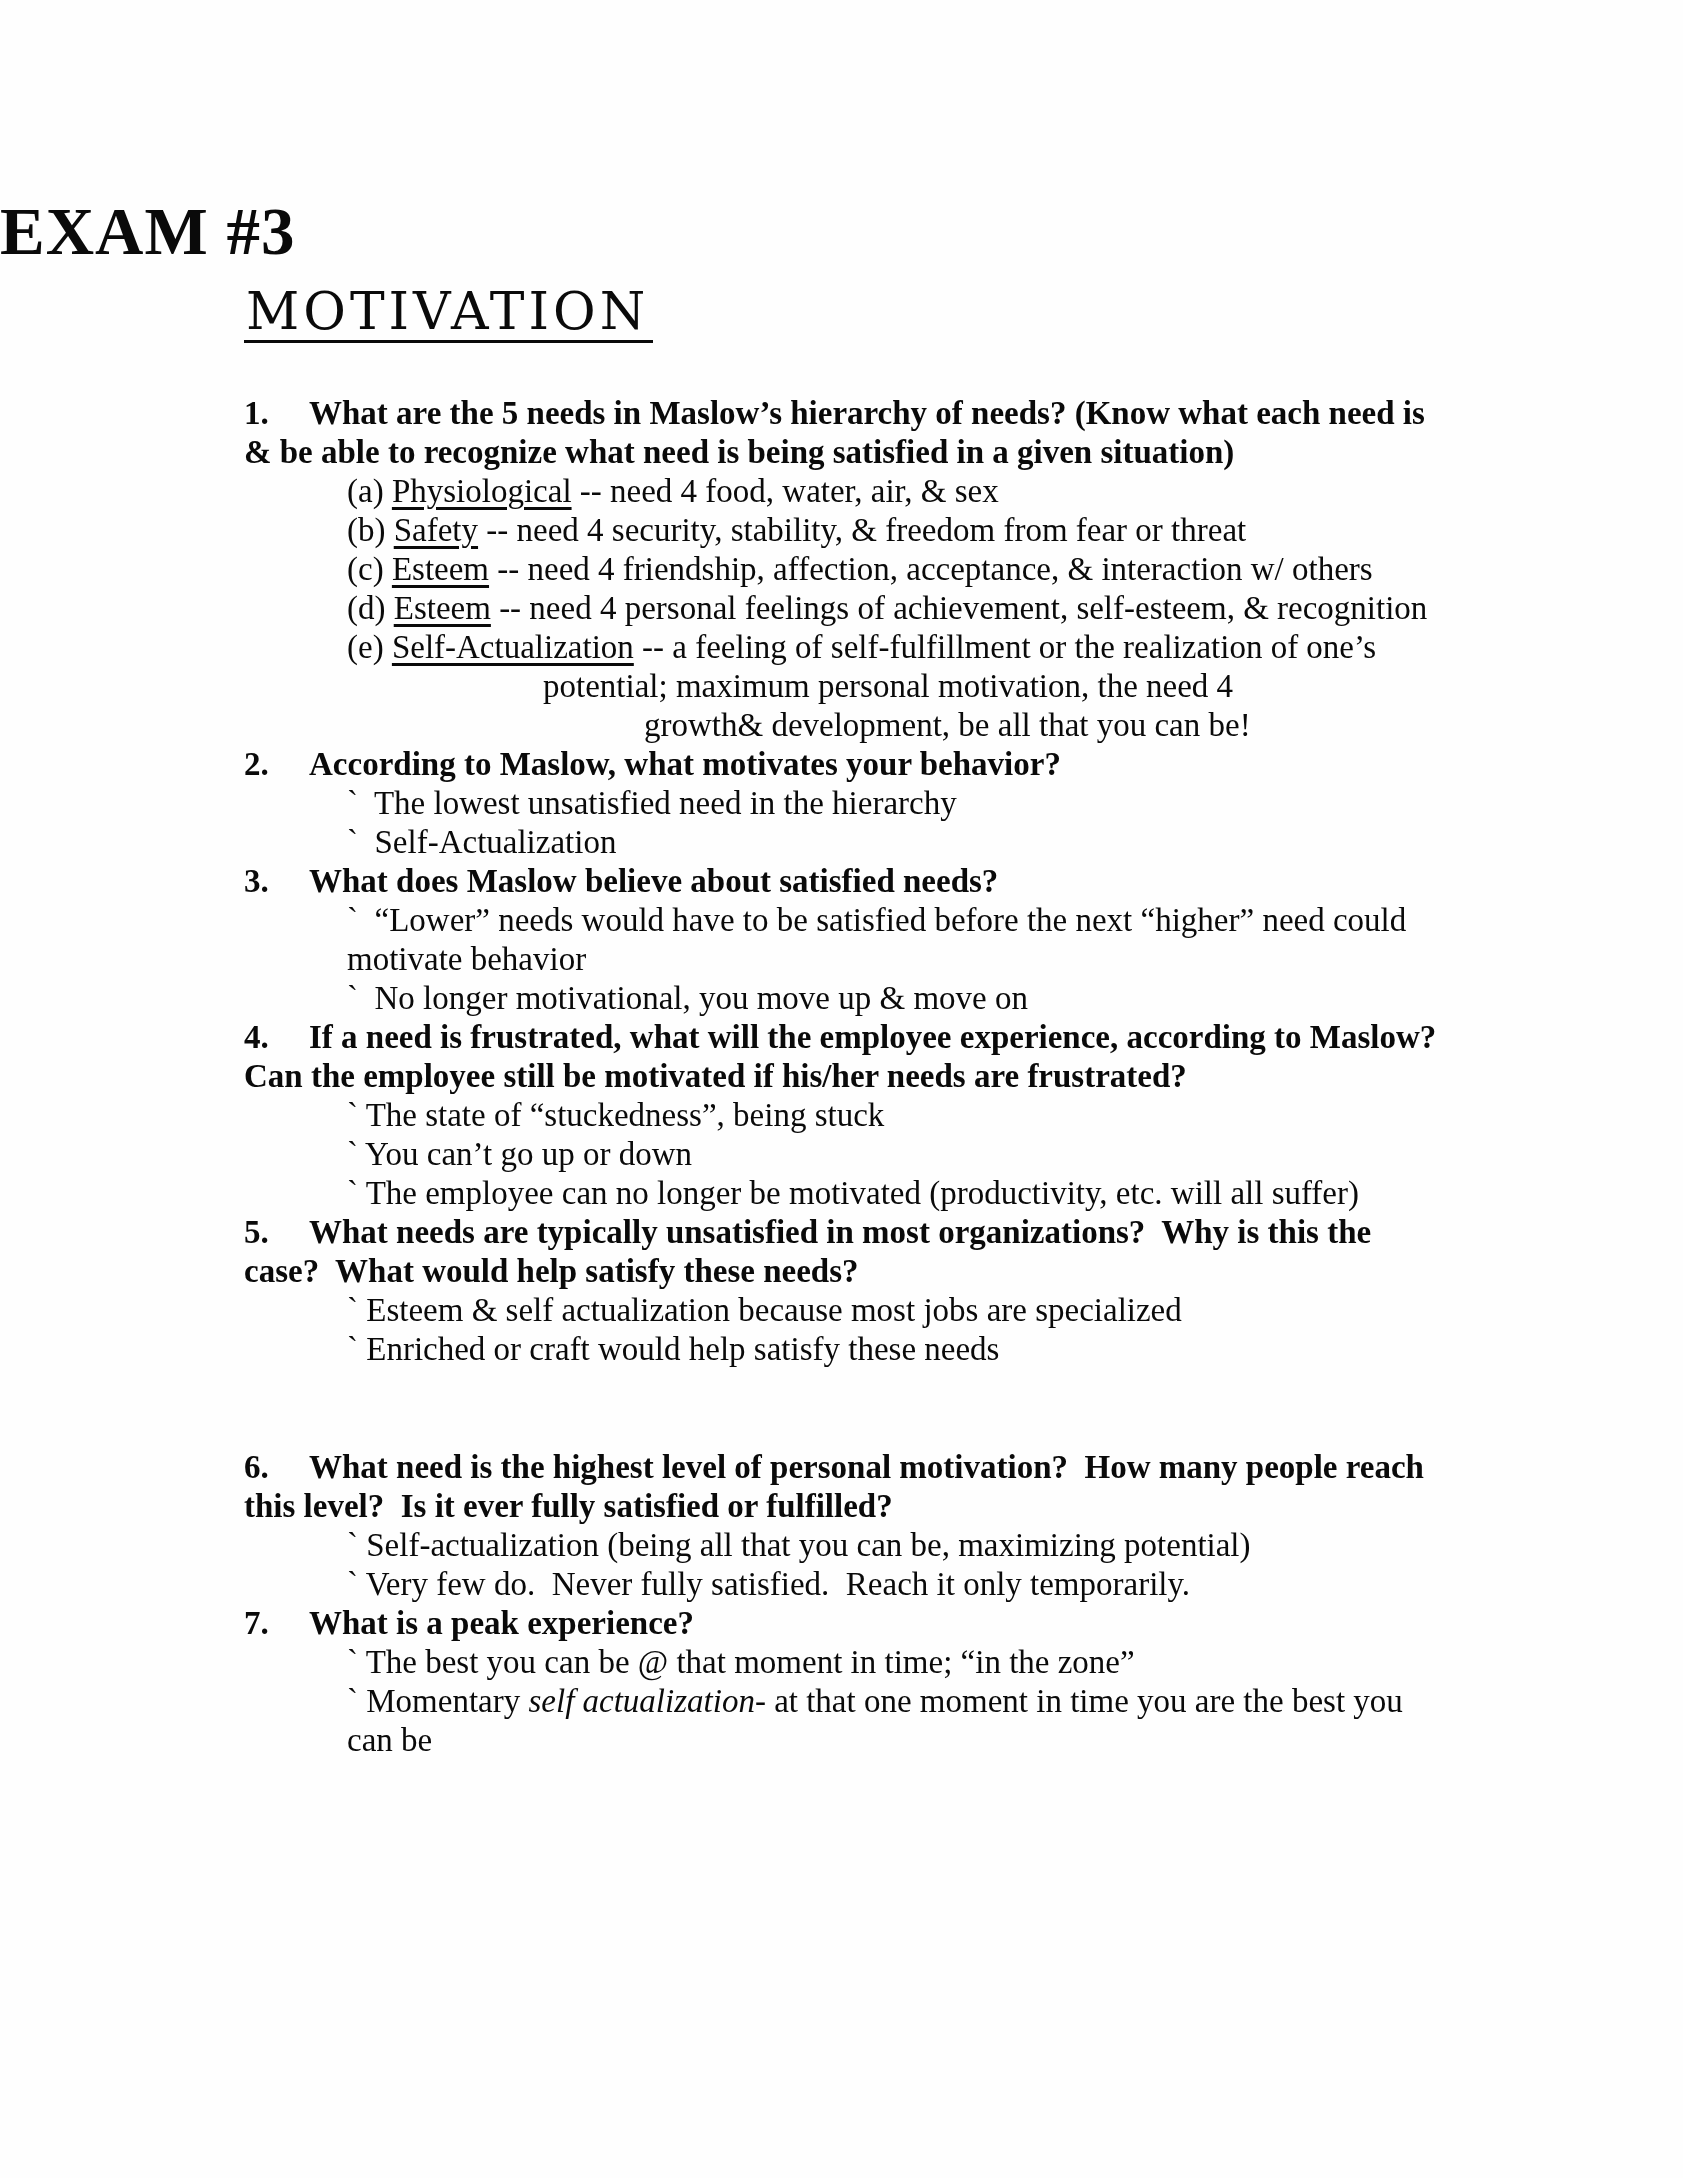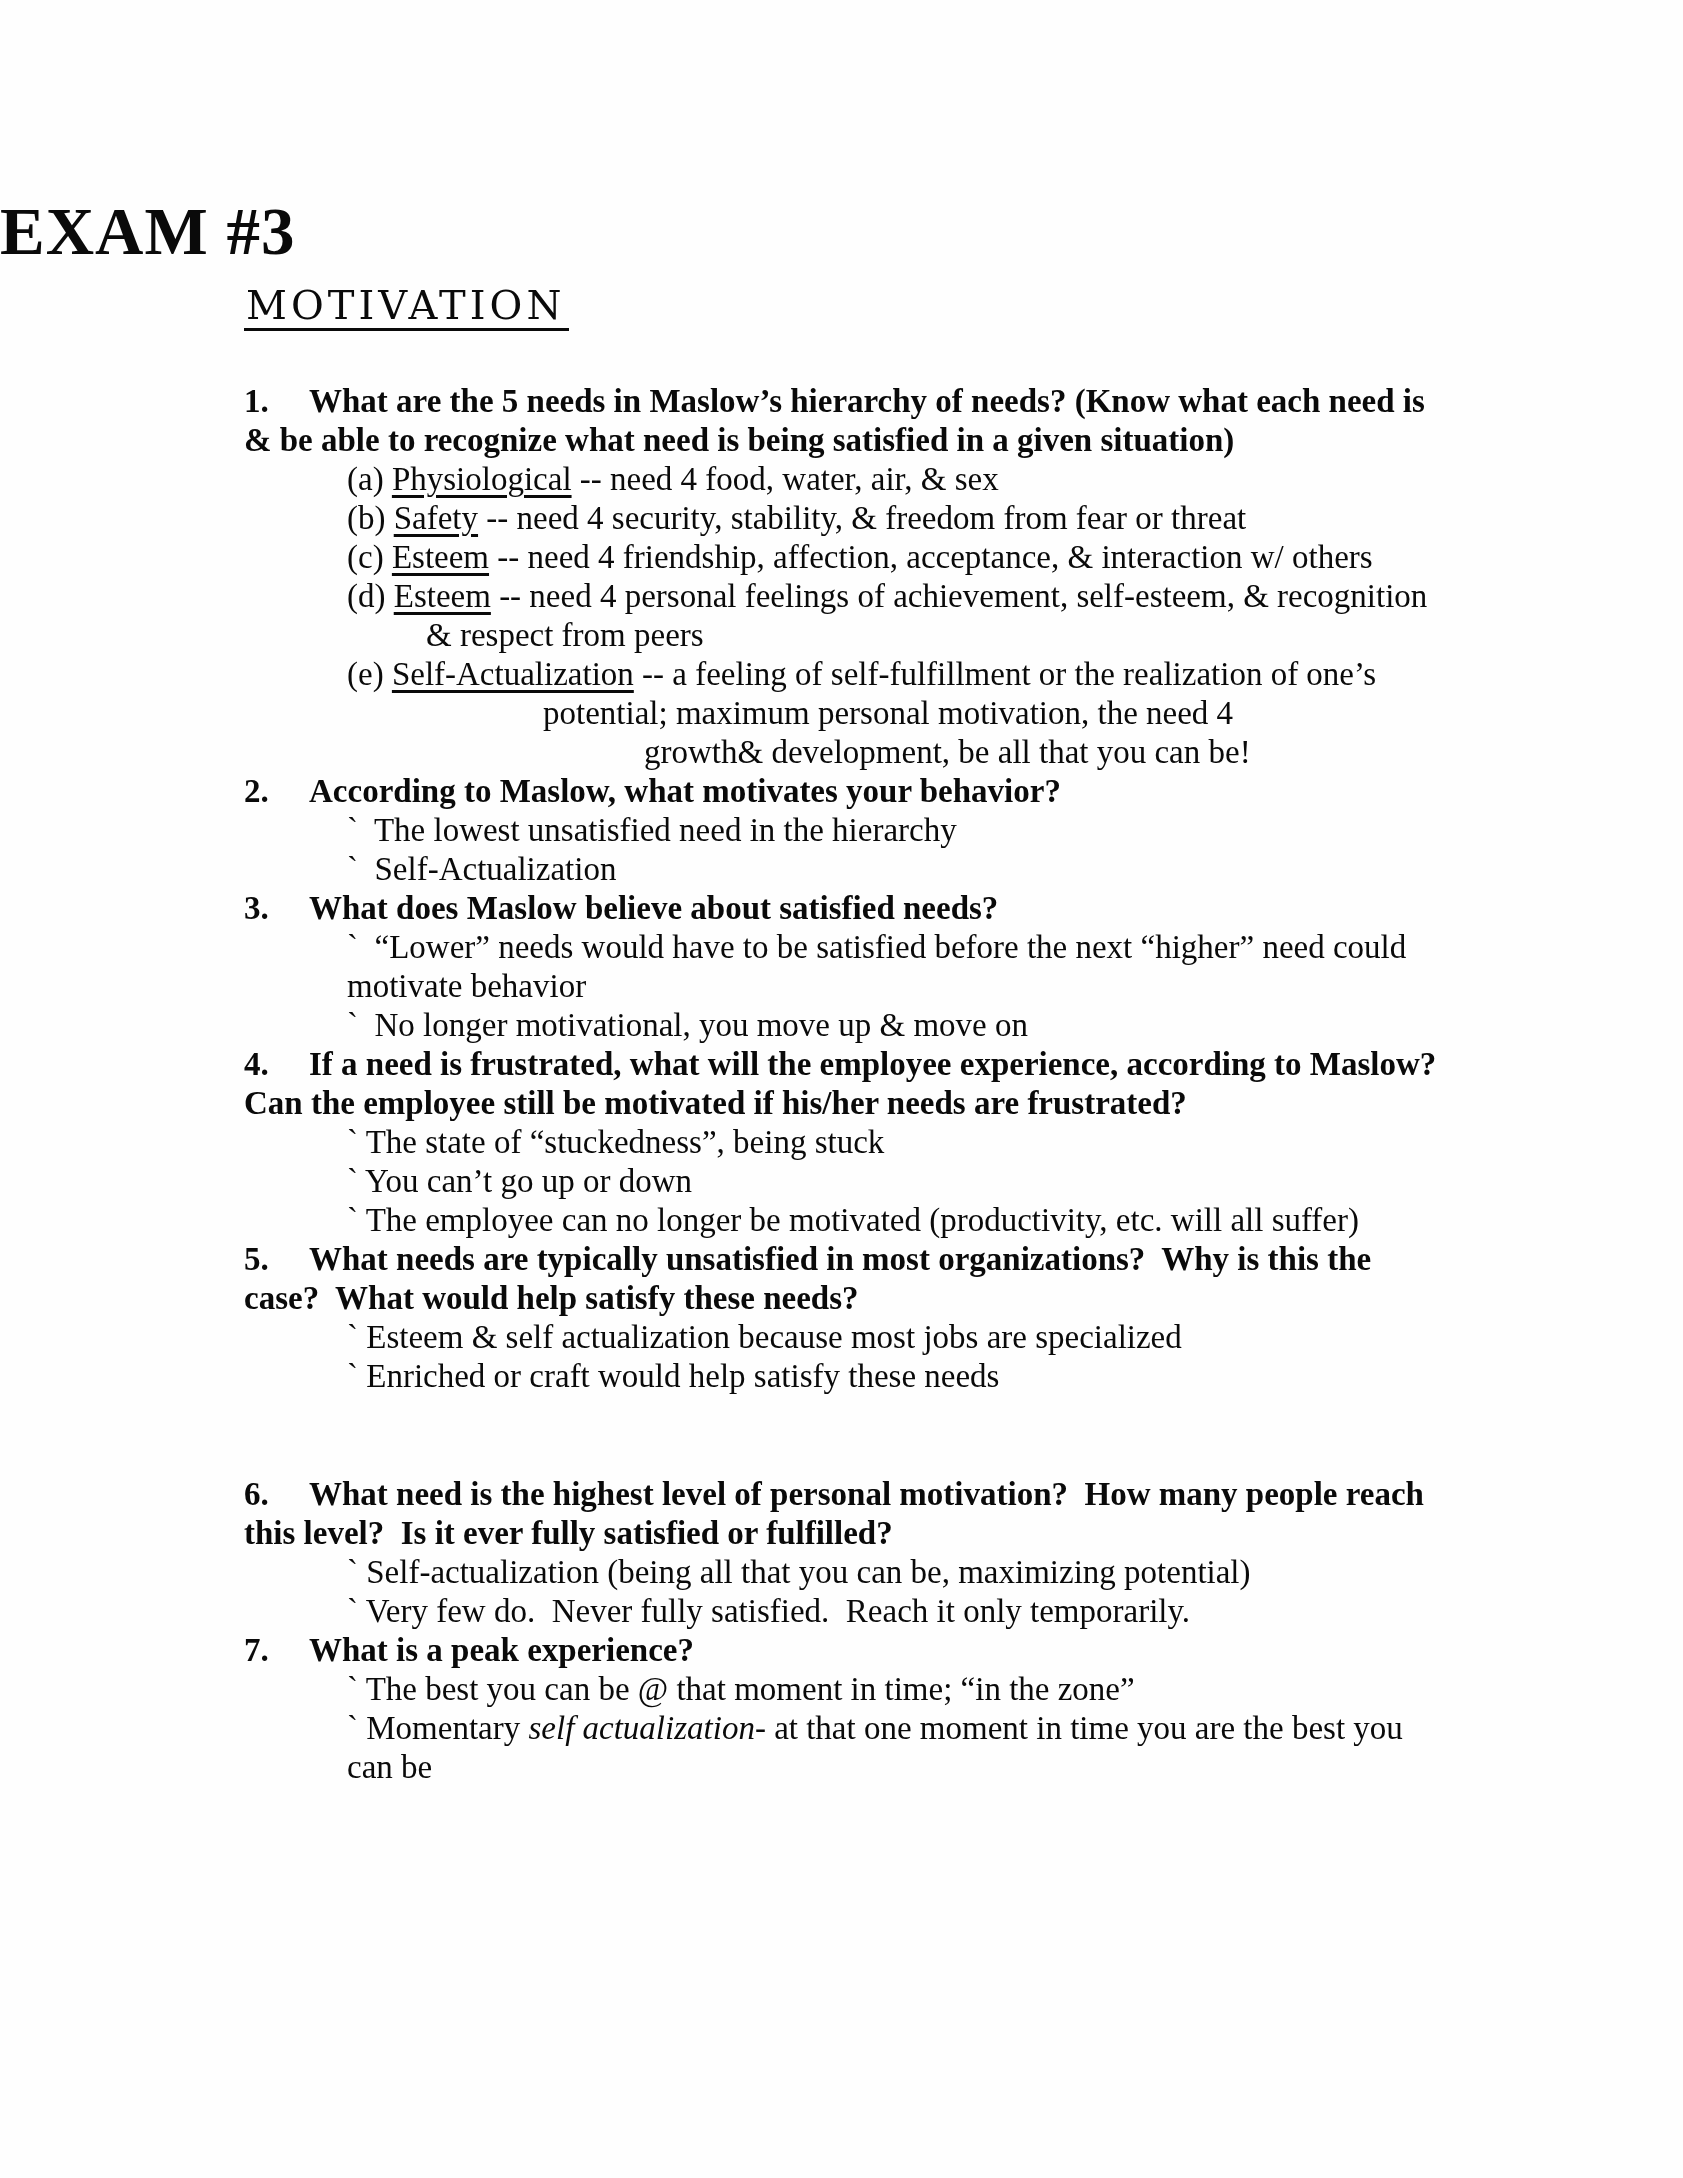--- a/index.html
+++ b/index.html
@@ -18,21 +18,21 @@
     margin:0; 
     font-size:67px; line-height:1; font-weight:700;
     letter-spacing:1px;
     font-family:"Liberation Serif", serif;
   }
   .content { padding:285px 139px 0 244px; }
   .section-heading {
     display:inline-block;
     margin:0 0 51px 0;
     padding:0 4px 3px 2px;
-    font-size:40px; line-height:1; font-weight:400;
+    font-size:52px; line-height:1; font-weight:400;
     letter-spacing:4px;
     border-bottom:3px solid #0a0a0a;
     font-family:"DejaVu Serif","Liberation Serif",serif;
   }
   .question-block { }
   #questions > .question-block:first-child { margin-top:0; }
   .question-block.extra-gap { margin-top:79px; }
   .prompt-line { font-weight:700; white-space:pre; }
   .q-num { display:inline-block; min-width:65px; }
   .answer-line { white-space:pre; }
@@ -51,21 +51,20 @@
   <div class="content">
     <h2 class="section-heading">MOTIVATION</h2>
     <div id="questions">
         <section class="question-block">
           <div class="prompt-line"><span class="q-num">1.</span><span>What are the 5 needs in Maslow’s hierarchy of needs? (Know what each need is</span></div>
           <div class="prompt-line"><span>&amp; be able to recognize what need is being satisfied in a given situation)</span></div>
           <div class="answer-line ind-1"><span class="">(a) </span><span class="u ">Physiological</span><span class=""> -- need 4 food, water, air, &amp; sex</span></div>
           <div class="answer-line ind-1"><span class="">(b) </span><span class="u ">Safety</span><span class=""> -- need 4 security, stability, &amp; freedom from fear or threat</span></div>
           <div class="answer-line ind-1"><span class="">(c) </span><span class="u ">Esteem</span><span class=""> -- need 4 friendship, affection, acceptance, &amp; interaction w/ others</span></div>
           <div class="answer-line ind-1"><span class="">(d) </span><span class="u ">Esteem</span><span class=""> -- need 4 personal feelings of achievement, self-esteem, &amp; recognition</span></div>
-          <div class="answer-line ind-2"><span class="">&amp; respect from peers</span></div>
           <div class="answer-line ind-1"><span class="">(e) </span><span class="u ">Self-Actualization</span><span class=""> -- a feeling of self-fulfillment or the realization of one’s</span></div>
           <div class="answer-line ind-3"><span class="">potential; maximum personal motivation, the need 4</span></div>
           <div class="answer-line ind-4"><span class="">growth&amp; development, be all that you can be!</span></div>
         </section>
         <section class="question-block">
           <div class="prompt-line"><span class="q-num">2.</span><span>According to Maslow, what motivates your behavior?</span></div>
           <div class="answer-line ind-1"><span class="bullet">`</span><span class="">  The lowest unsatisfied need in the hierarchy</span></div>
           <div class="answer-line ind-1"><span class="bullet">`</span><span class="">  Self-Actualization</span></div>
         </section>
         <section class="question-block">

